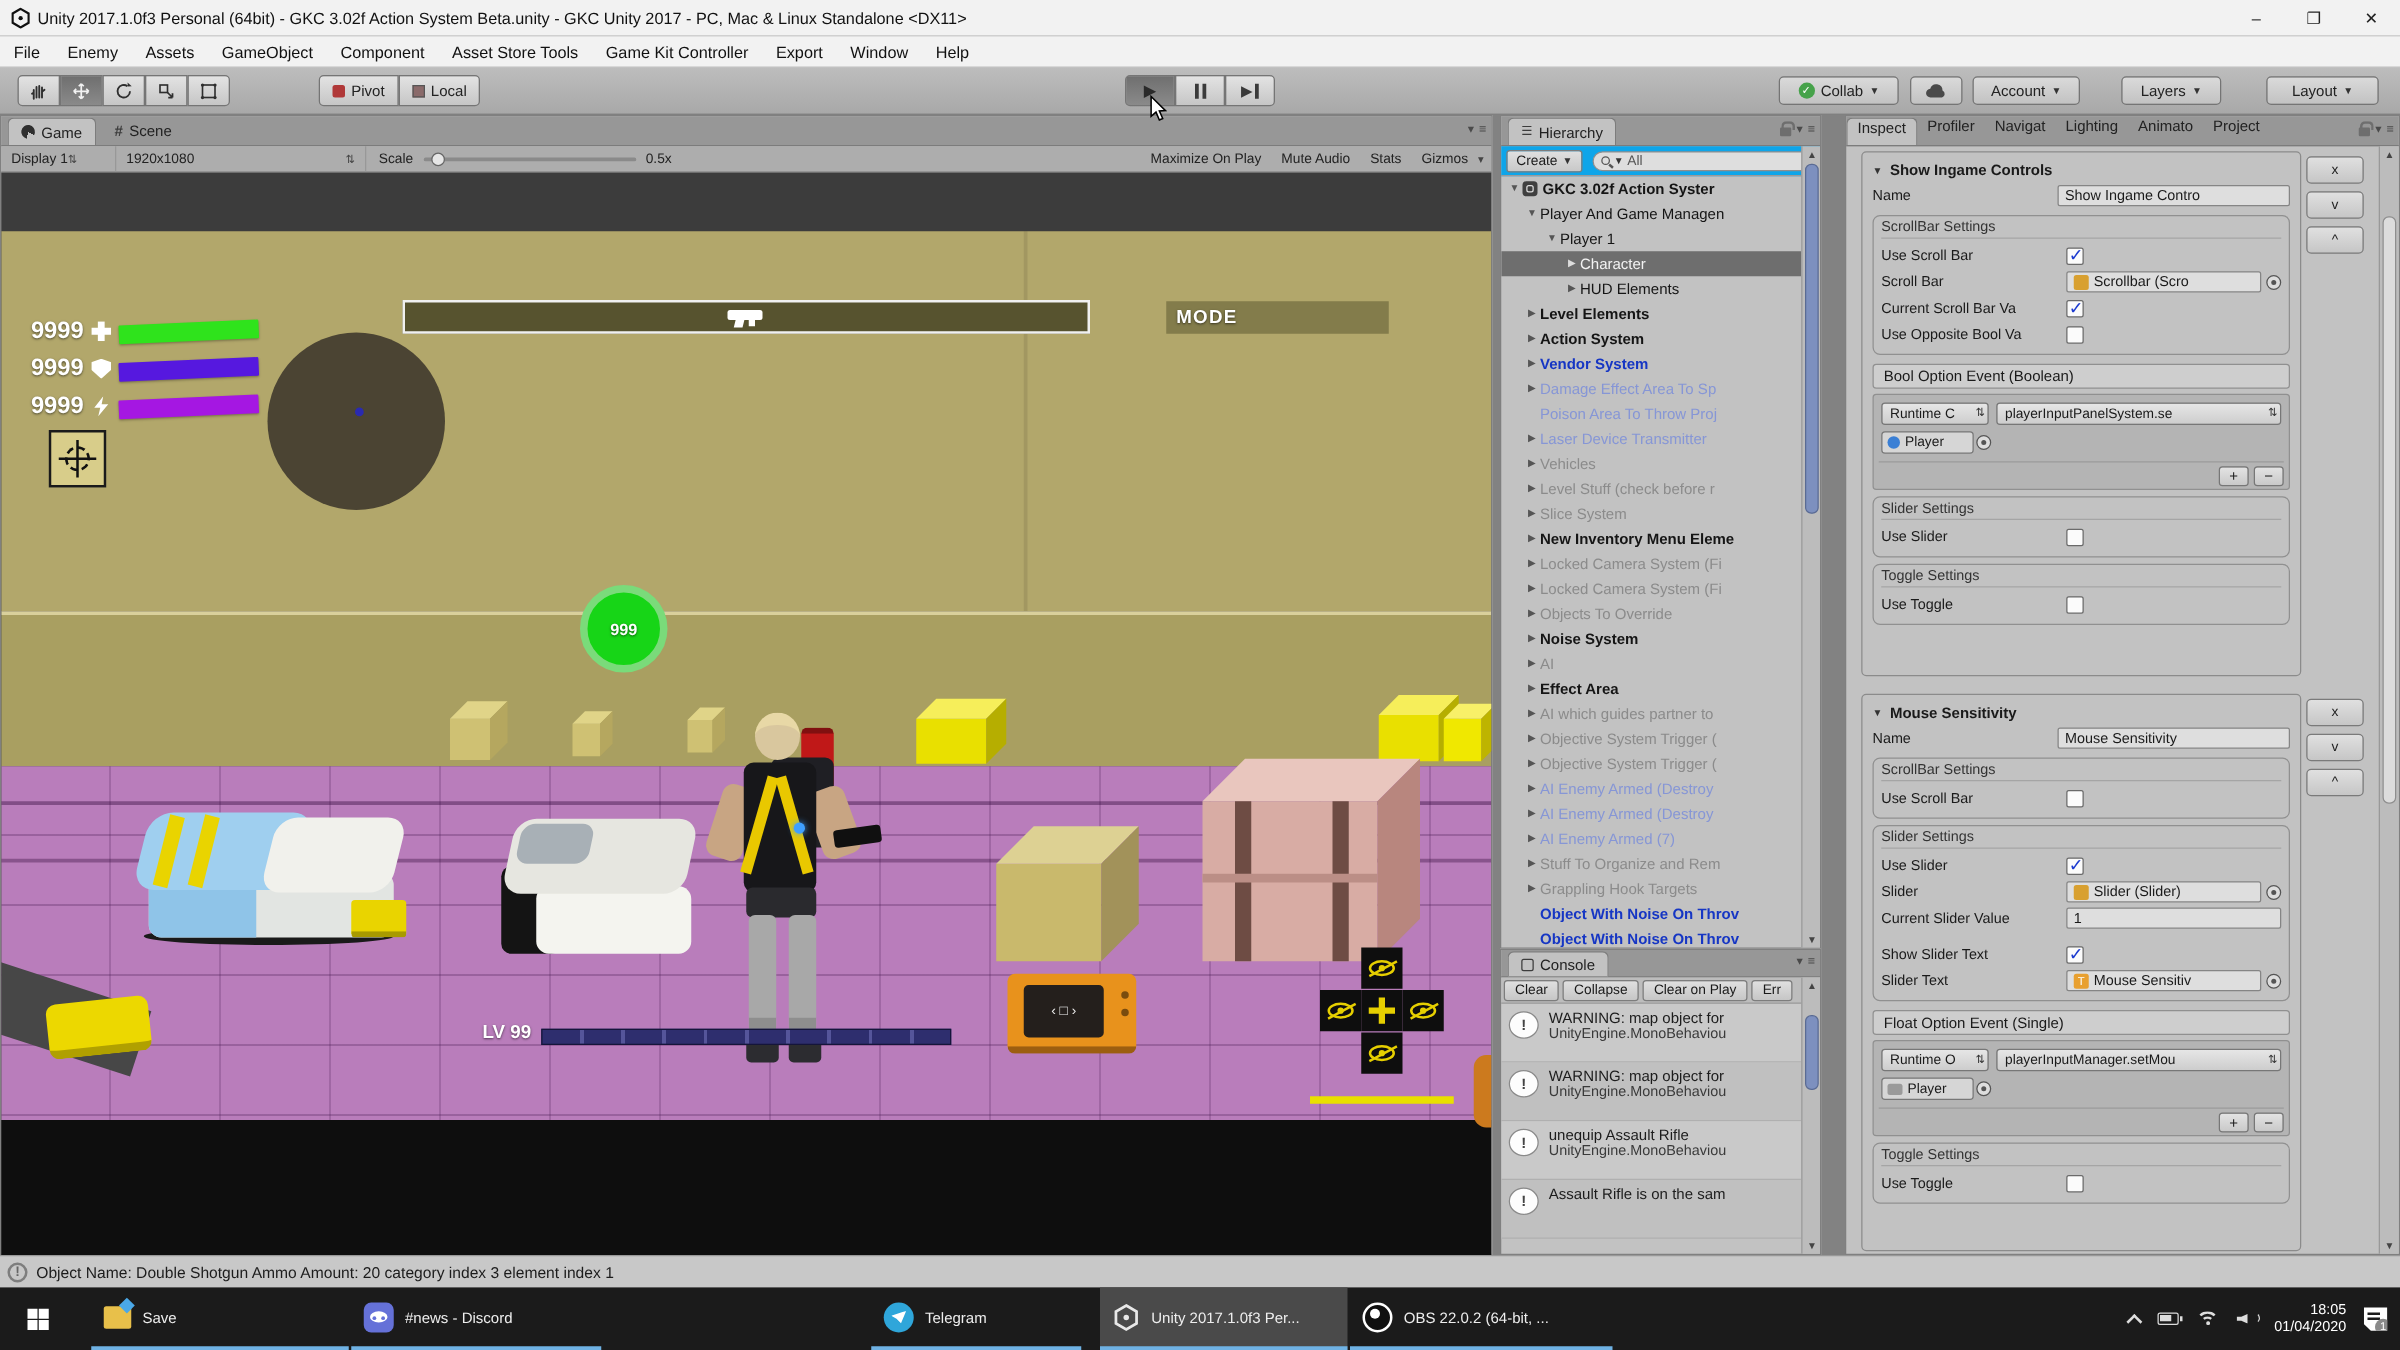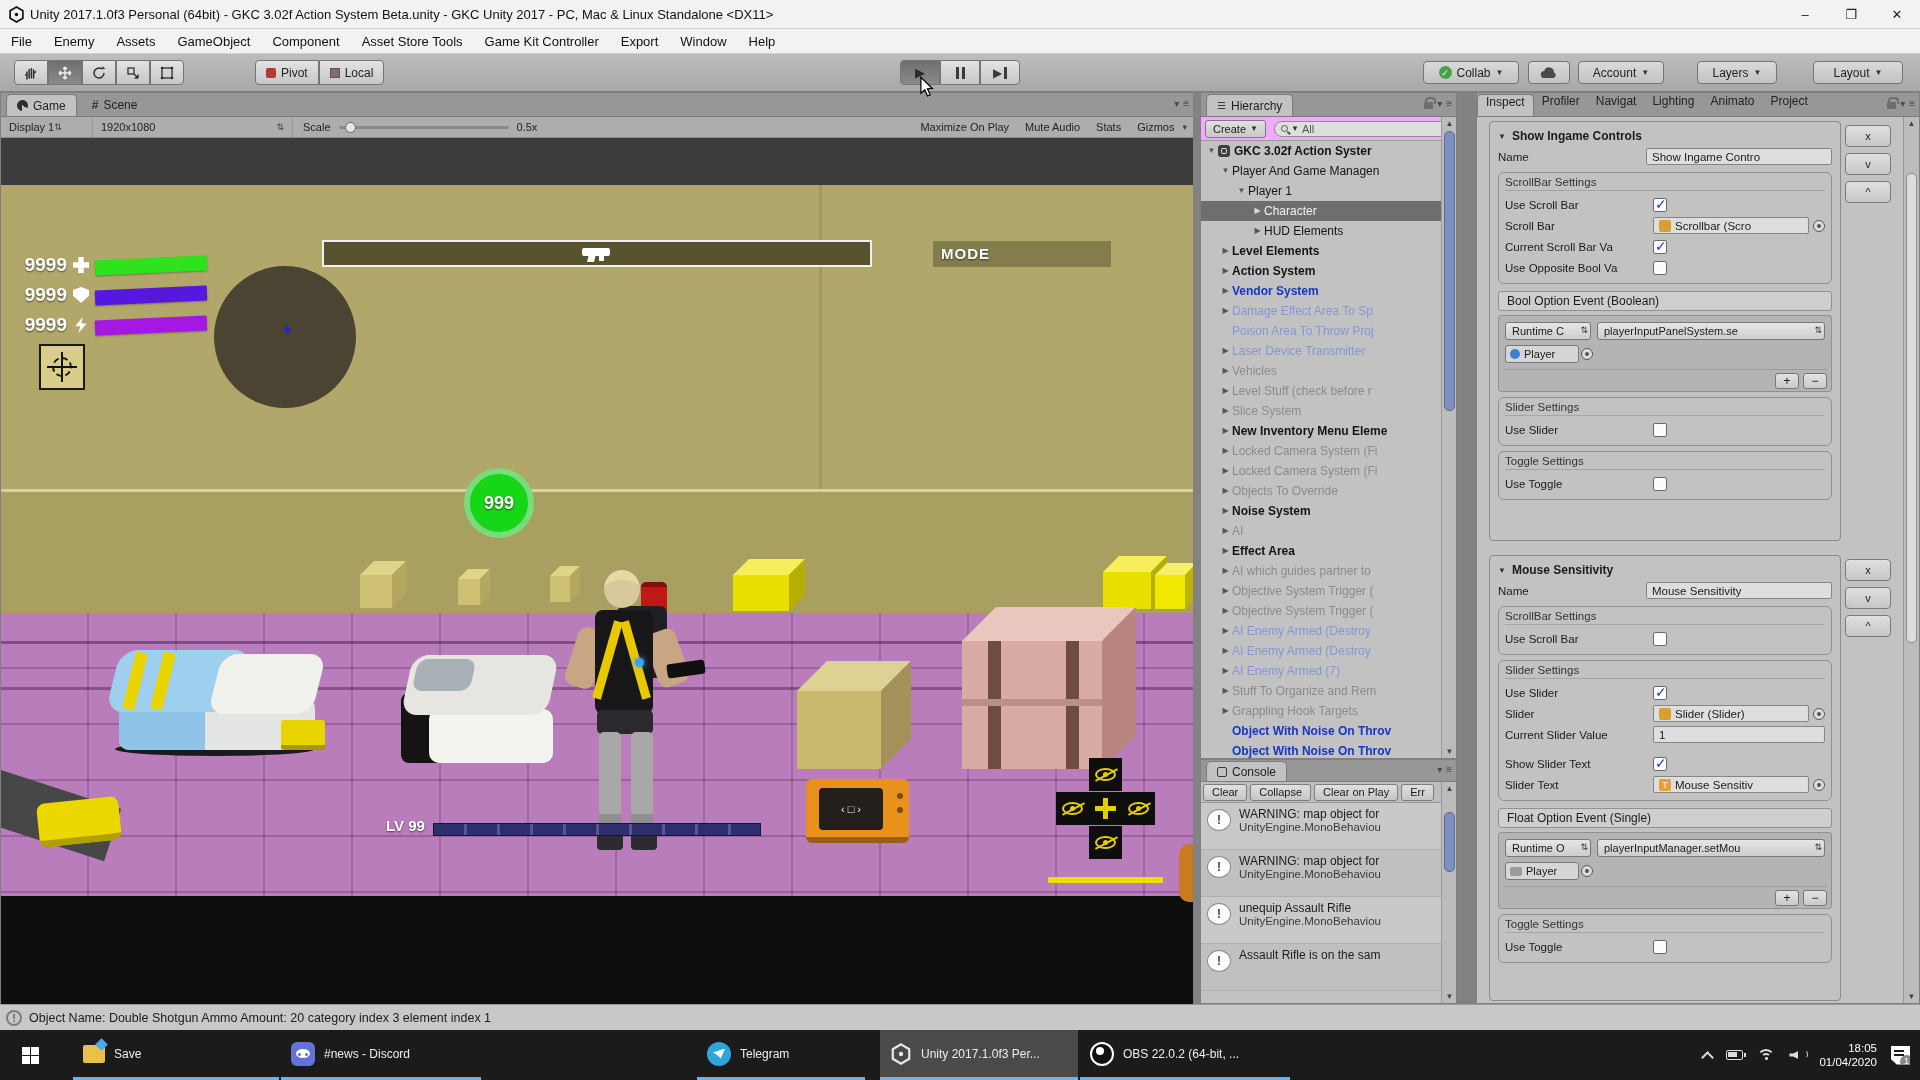--- a/index.html
+++ b/index.html
@@ -53,21 +53,21 @@
 .cube::after{content:"";position:absolute;left:100%;top:0;width:var(--d);height:100%;background:var(--s);transform:skewY(-45deg);transform-origin:top left}
 .eyebtn{position:absolute;width:33px;height:33px;background:#0e0e0e;display:flex;align-items:center;justify-content:center}
 .eyeglyph{width:21px;height:13px;border:2px solid #e6cf00;border-radius:50%;position:relative}
 .eyeglyph::before{content:"";position:absolute;left:6px;top:2px;width:5px;height:5px;background:#e6cf00;border-radius:50%}
 .eyeglyph::after{content:"";position:absolute;left:-3px;top:4px;width:25px;height:2px;background:#e6cf00;transform:rotate(-28deg)}
 .plusglyph{position:relative;width:21px;height:21px}
 .plusglyph::before,.plusglyph::after{content:"";position:absolute;background:#e6cf00}
 .plusglyph::before{left:8px;top:0;width:5px;height:21px}
 .plusglyph::after{left:0;top:8px;width:21px;height:5px}
 
-.hbar2{position:absolute;left:0;top:24px;right:0;height:24px;background:#f0abfc;border-bottom:1px solid #9a9a9a;display:flex;align-items:center;padding:0 4px;gap:8px}
+.hbar2{position:absolute;left:0;top:24px;right:0;height:24px;background:#0ea5e9;border-bottom:1px solid #9a9a9a;display:flex;align-items:center;padding:0 4px;gap:8px}
 .createbtn{height:18px;padding:0 7px;background:linear-gradient(#e0e0e0,#c8c8c8);border:1px solid #7d7d7d;border-radius:3px;font-size:11px;display:flex;align-items:center;gap:4px}
 .searchpill{flex:1;height:16px;background:#dedede;border:1px solid #8e8e8e;border-radius:8px;display:flex;align-items:center;padding:0 6px;gap:3px;color:#555;font-size:11px}
 .mag{width:7px;height:7px;border:1.5px solid #555;border-radius:50%;position:relative}
 .mag::after{content:"";position:absolute;left:5px;top:6px;width:4px;height:1.5px;background:#555;transform:rotate(40deg)}
 .hrows{position:absolute;left:0;top:48px;right:15px;bottom:0;overflow:hidden}
 .hrow{height:20px;line-height:20px;display:flex;align-items:center;white-space:nowrap;overflow:hidden;color:#151515;font-size:12px}
 .hrow .harrow{width:13px;text-align:center;font-size:8px;color:#555;flex:0 0 auto}
 .hrow .hicon{display:none}
 .hrow.root .hicon{display:inline-block;width:12px;height:12px;background:#3f3f3f;border-radius:3px;margin-right:4px;position:relative}
 .hrow.root .hicon::after{content:"";position:absolute;inset:3px;border:1.5px solid #ddd;border-radius:2px}
@@ -397,21 +397,21 @@
       <span style="position:relative;width:30px;height:30px;display:block">
         <i class="abs" style="left:5px;top:5px;width:20px;height:20px;border:2px dashed #111;border-radius:50%"></i>
         <i class="abs" style="left:14px;top:0;width:2px;height:30px;background:#111"></i>
         <i class="abs" style="left:0;top:14px;width:30px;height:2px;background:#111"></i>
       </span>
     </div>
     <div class="abs" style="left:213px;top:128px;width:142px;height:142px;border-radius:50%;background:#4b4433">
       <i class="abs" style="left:70px;top:60px;width:7px;height:7px;background:#2a2ab0;border-radius:50%"></i>
     </div>
     <div class="abs" style="left:463px;top:330px;width:70px;height:70px;border-radius:50%;background:#17d517;border:6px solid #7adb7a;display:flex;align-items:center;justify-content:center">
-      <span class="hudtxt" style="font-size:18px">999</span>
+      <span class="hudtxt" style="font-size:13px">999</span>
     </div>
     <span class="abs hudtxt" style="left:385px;top:679px;font-size:15px">LV 99</span>
     <div class="abs" style="left:432px;top:685px;width:328px;height:13px;background:#2e2e6e;background-image:repeating-linear-gradient(90deg,transparent 0 30px,#55559a 30px 33px);border:1px solid #15153a"></div>
   </div>
 </div>
 
 <div class="panel" style="left:1200px;top:92px;width:257px;height:667px">
   <div class="tabbar">
     <div class="tab active">
       <span style="font-size:10px;color:#3c3c3c">☰</span>

